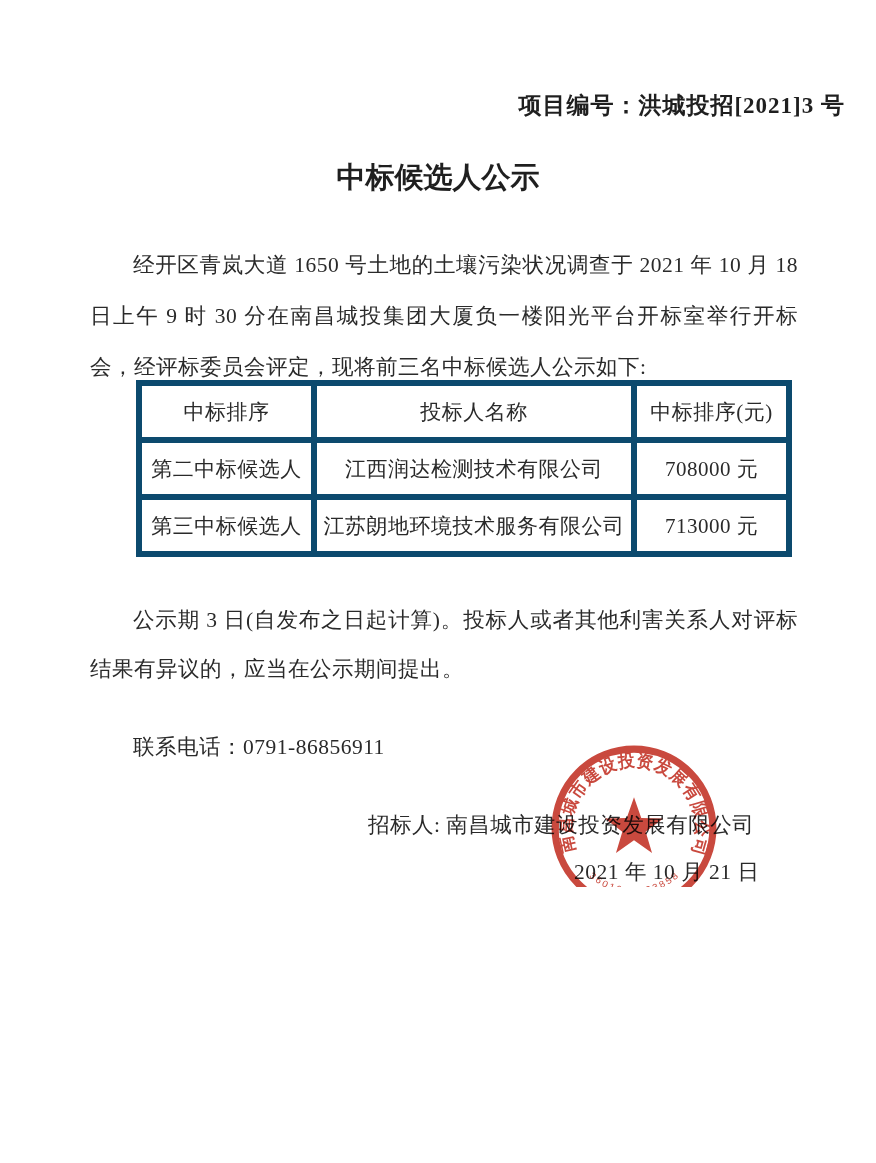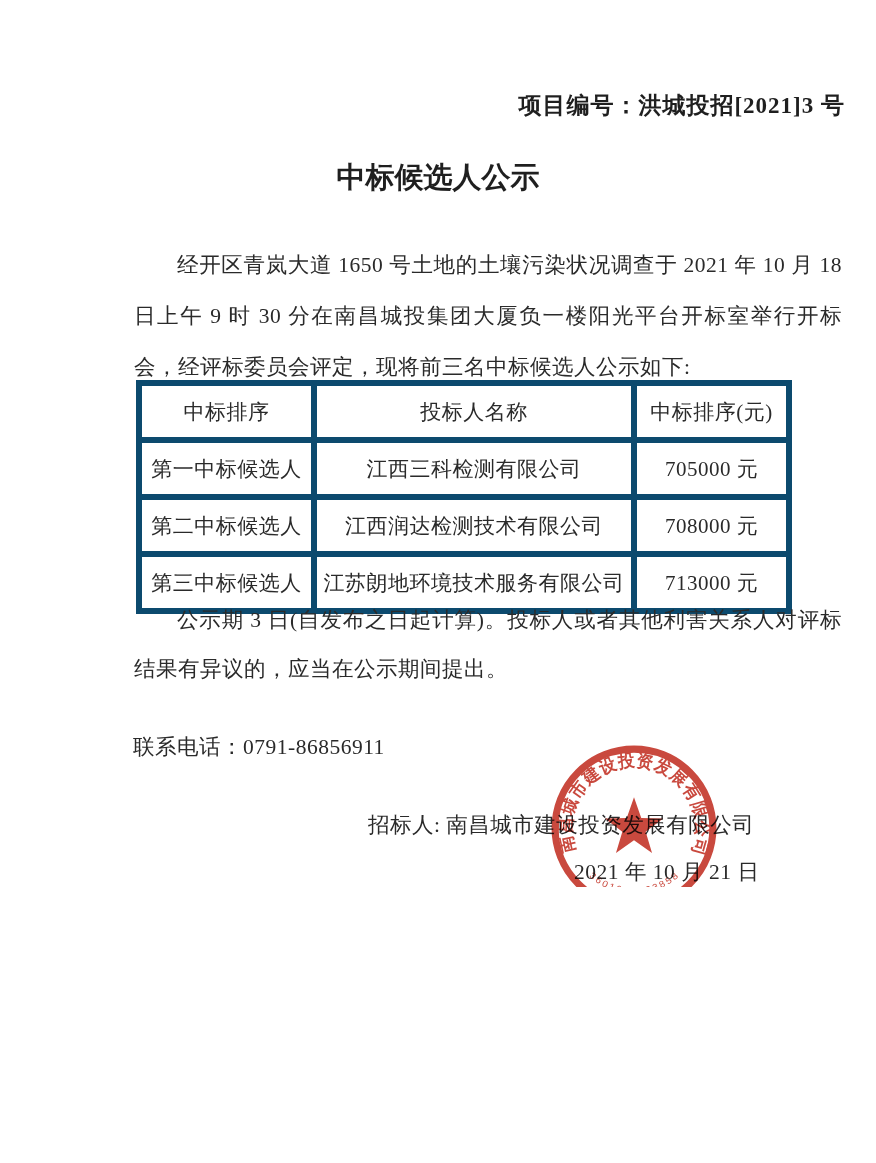--- a/index.html
+++ b/index.html
@@ -39,21 +39,20 @@
   .para {
     position: absolute;
     left: 90px;
     width: 708px;
     font-size: 21.5px;
     line-height: 51px;
     text-align: justify;
     text-indent: 2em;
     color: #2a2a2a;
     letter-spacing: 0.5px;
-    margin-left: 44px;
   }
   .para-intro { top: 240px; }
   .para-notice { top: 596px; line-height: 49px; }
 
   .bid-table {
     position: absolute;
     top: 380px;
     left: 136px;
     width: 650px;
     border-collapse: collapse;
@@ -119,25 +118,20 @@
     </colgroup>
     <thead>
       <tr>
         <th>中标排序</th>
         <th>投标人名称</th>
         <th>中标排序(元)</th>
       </tr>
     </thead>
     <tbody>
       <tr>
-        <td>第一中标候选人</td>
-        <td>江西三科检测有限公司</td>
-        <td>705000 元</td>
-      </tr>
-      <tr>
         <td>第二中标候选人</td>
         <td>江西润达检测技术有限公司</td>
         <td>708000 元</td>
       </tr>
       <tr>
         <td>第三中标候选人</td>
         <td>江苏朗地环境技术服务有限公司</td>
         <td>713000 元</td>
       </tr>
     </tbody>

